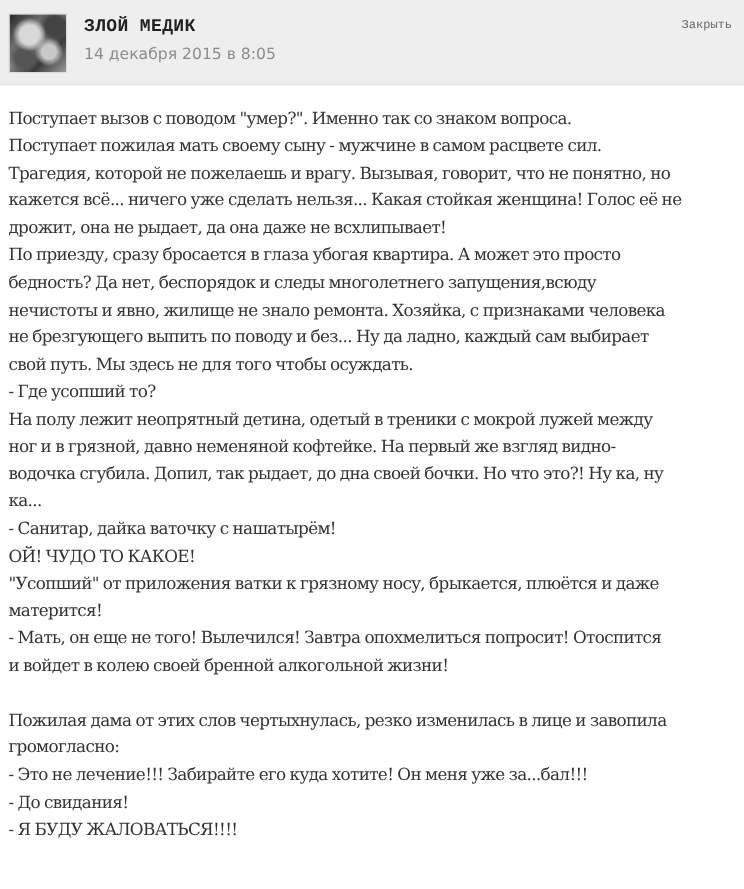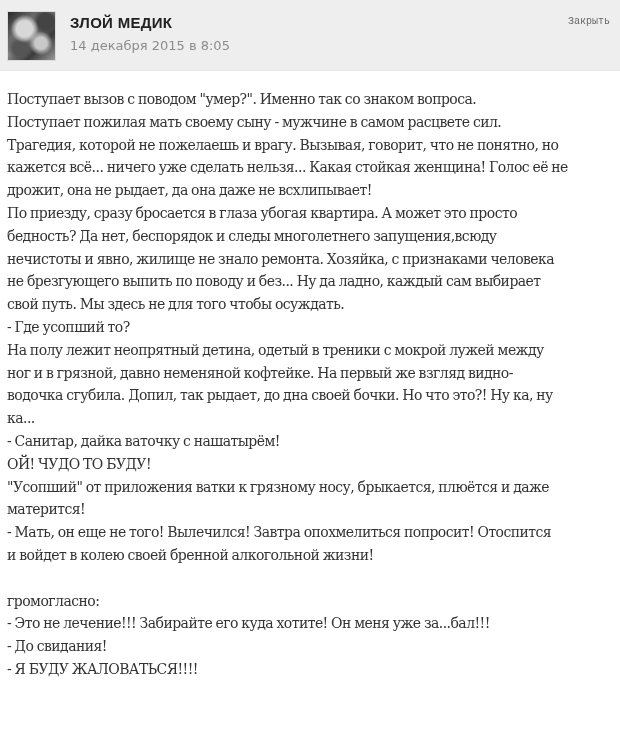--- a/index.html
+++ b/index.html
@@ -26,21 +26,21 @@
         radial-gradient(circle at 35% 35%, #d8d8d8 0 8px, transparent 14px),
         radial-gradient(circle at 70% 65%, #c8c8c8 0 6px, transparent 12px),
         radial-gradient(circle at 25% 75%, #555 0 7px, transparent 13px),
         radial-gradient(circle at 80% 20%, #444 0 8px, transparent 14px),
         linear-gradient(135deg, #2a2a2a 0%, #8a8a8a 45%, #3a3a3a 70%, #9a9a9a 100%);
       border: 1px solid #dcdcdc;
     }
     .author {
       position: absolute;
       left: 70px; top: 14px;
-      font-family: Liberation Sans, sans-serif;
+      font-family: Liberation Mono, monospace;
       font-size: 15px;
       font-weight: bold;
       letter-spacing: 0.3px;
       color: #222222;
     }
     .post-date {
       position: absolute;
       left: 70px; top: 38px;
       font-family: "DejaVu Sans", sans-serif;
       font-size: 13px;
@@ -92,23 +92,24 @@
   <span class="line">бедность? Да нет, беспорядок и следы многолетнего запущения,всюду</span>
   <span class="line">нечистоты и явно, жилище не знало ремонта. Хозяйка, с признаками человека</span>
   <span class="line">не брезгующего выпить по поводу и без... Ну да ладно, каждый сам выбирает</span>
   <span class="line">свой путь. Мы здесь не для того чтобы осуждать.</span>
   <span class="line">- Где усопший то?</span>
   <span class="line">На полу лежит неопрятный детина, одетый в треники с мокрой лужей между</span>
   <span class="line">ног и в грязной, давно неменяной кофтейке. На первый же взгляд видно-</span>
   <span class="line">водочка сгубила. Допил, так рыдает, до дна своей бочки. Но что это?! Ну ка, ну</span>
   <span class="line">ка...</span>
   <span class="line">- Санитар, дайка ваточку с нашатырём!</span>
-  <span class="line">ОЙ! ЧУДО ТО БУДУ!</span>
+  <span class="line">ОЙ! ЧУДО ТО КАКОЕ!</span>
   <span class="line">"Усопший" от приложения ватки к грязному носу, брыкается, плюётся и даже</span>
   <span class="line">матерится!</span>
   <span class="line">- Мать, он еще не того! Вылечился! Завтра опохмелиться попросит! Отоспится</span>
   <span class="line">и войдет в колею своей бренной алкогольной жизни!</span>
   <span class="line"></span>
+  <span class="line">Пожилая дама от этих слов чертыхнулась, резко изменилась в лице и завопила</span>
   <span class="line">громогласно:</span>
   <span class="line">- Это не лечение!!! Забирайте его куда хотите! Он меня уже за...бал!!!</span>
   <span class="line">- До свидания!</span>
   <span class="line">- Я БУДУ ЖАЛОВАТЬСЯ!!!!</span>
 </div>
 
 </body></html>

